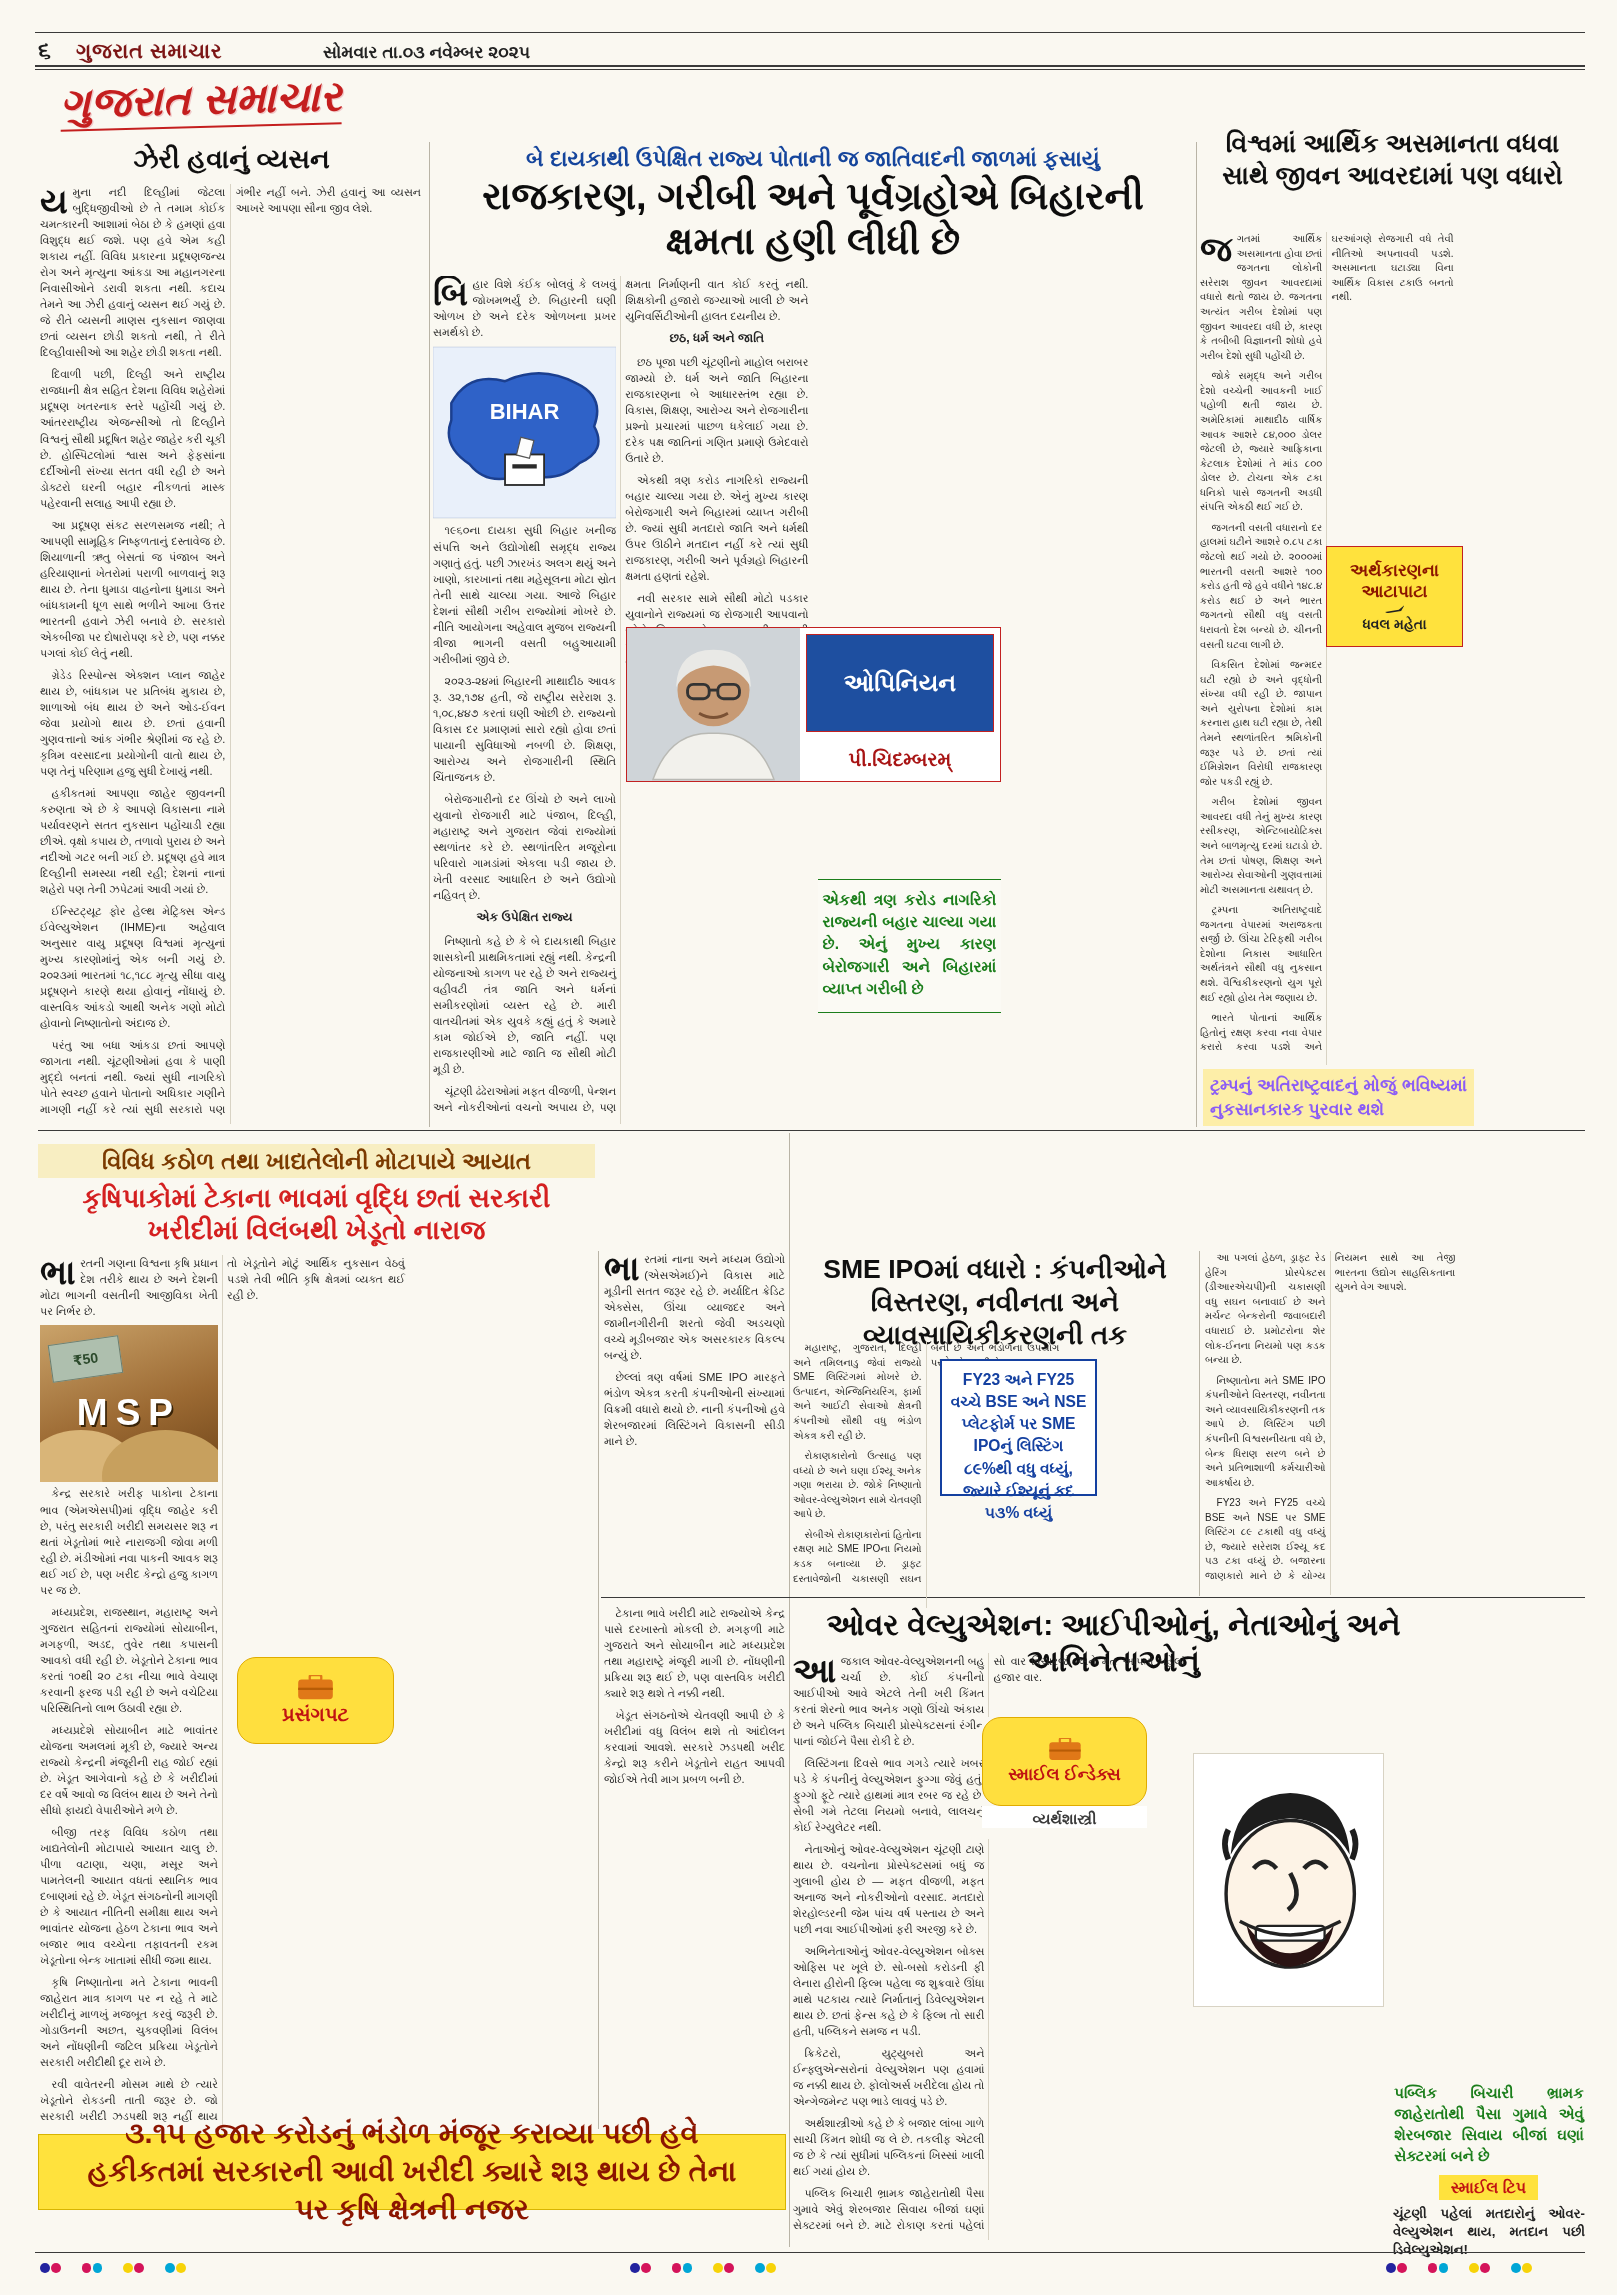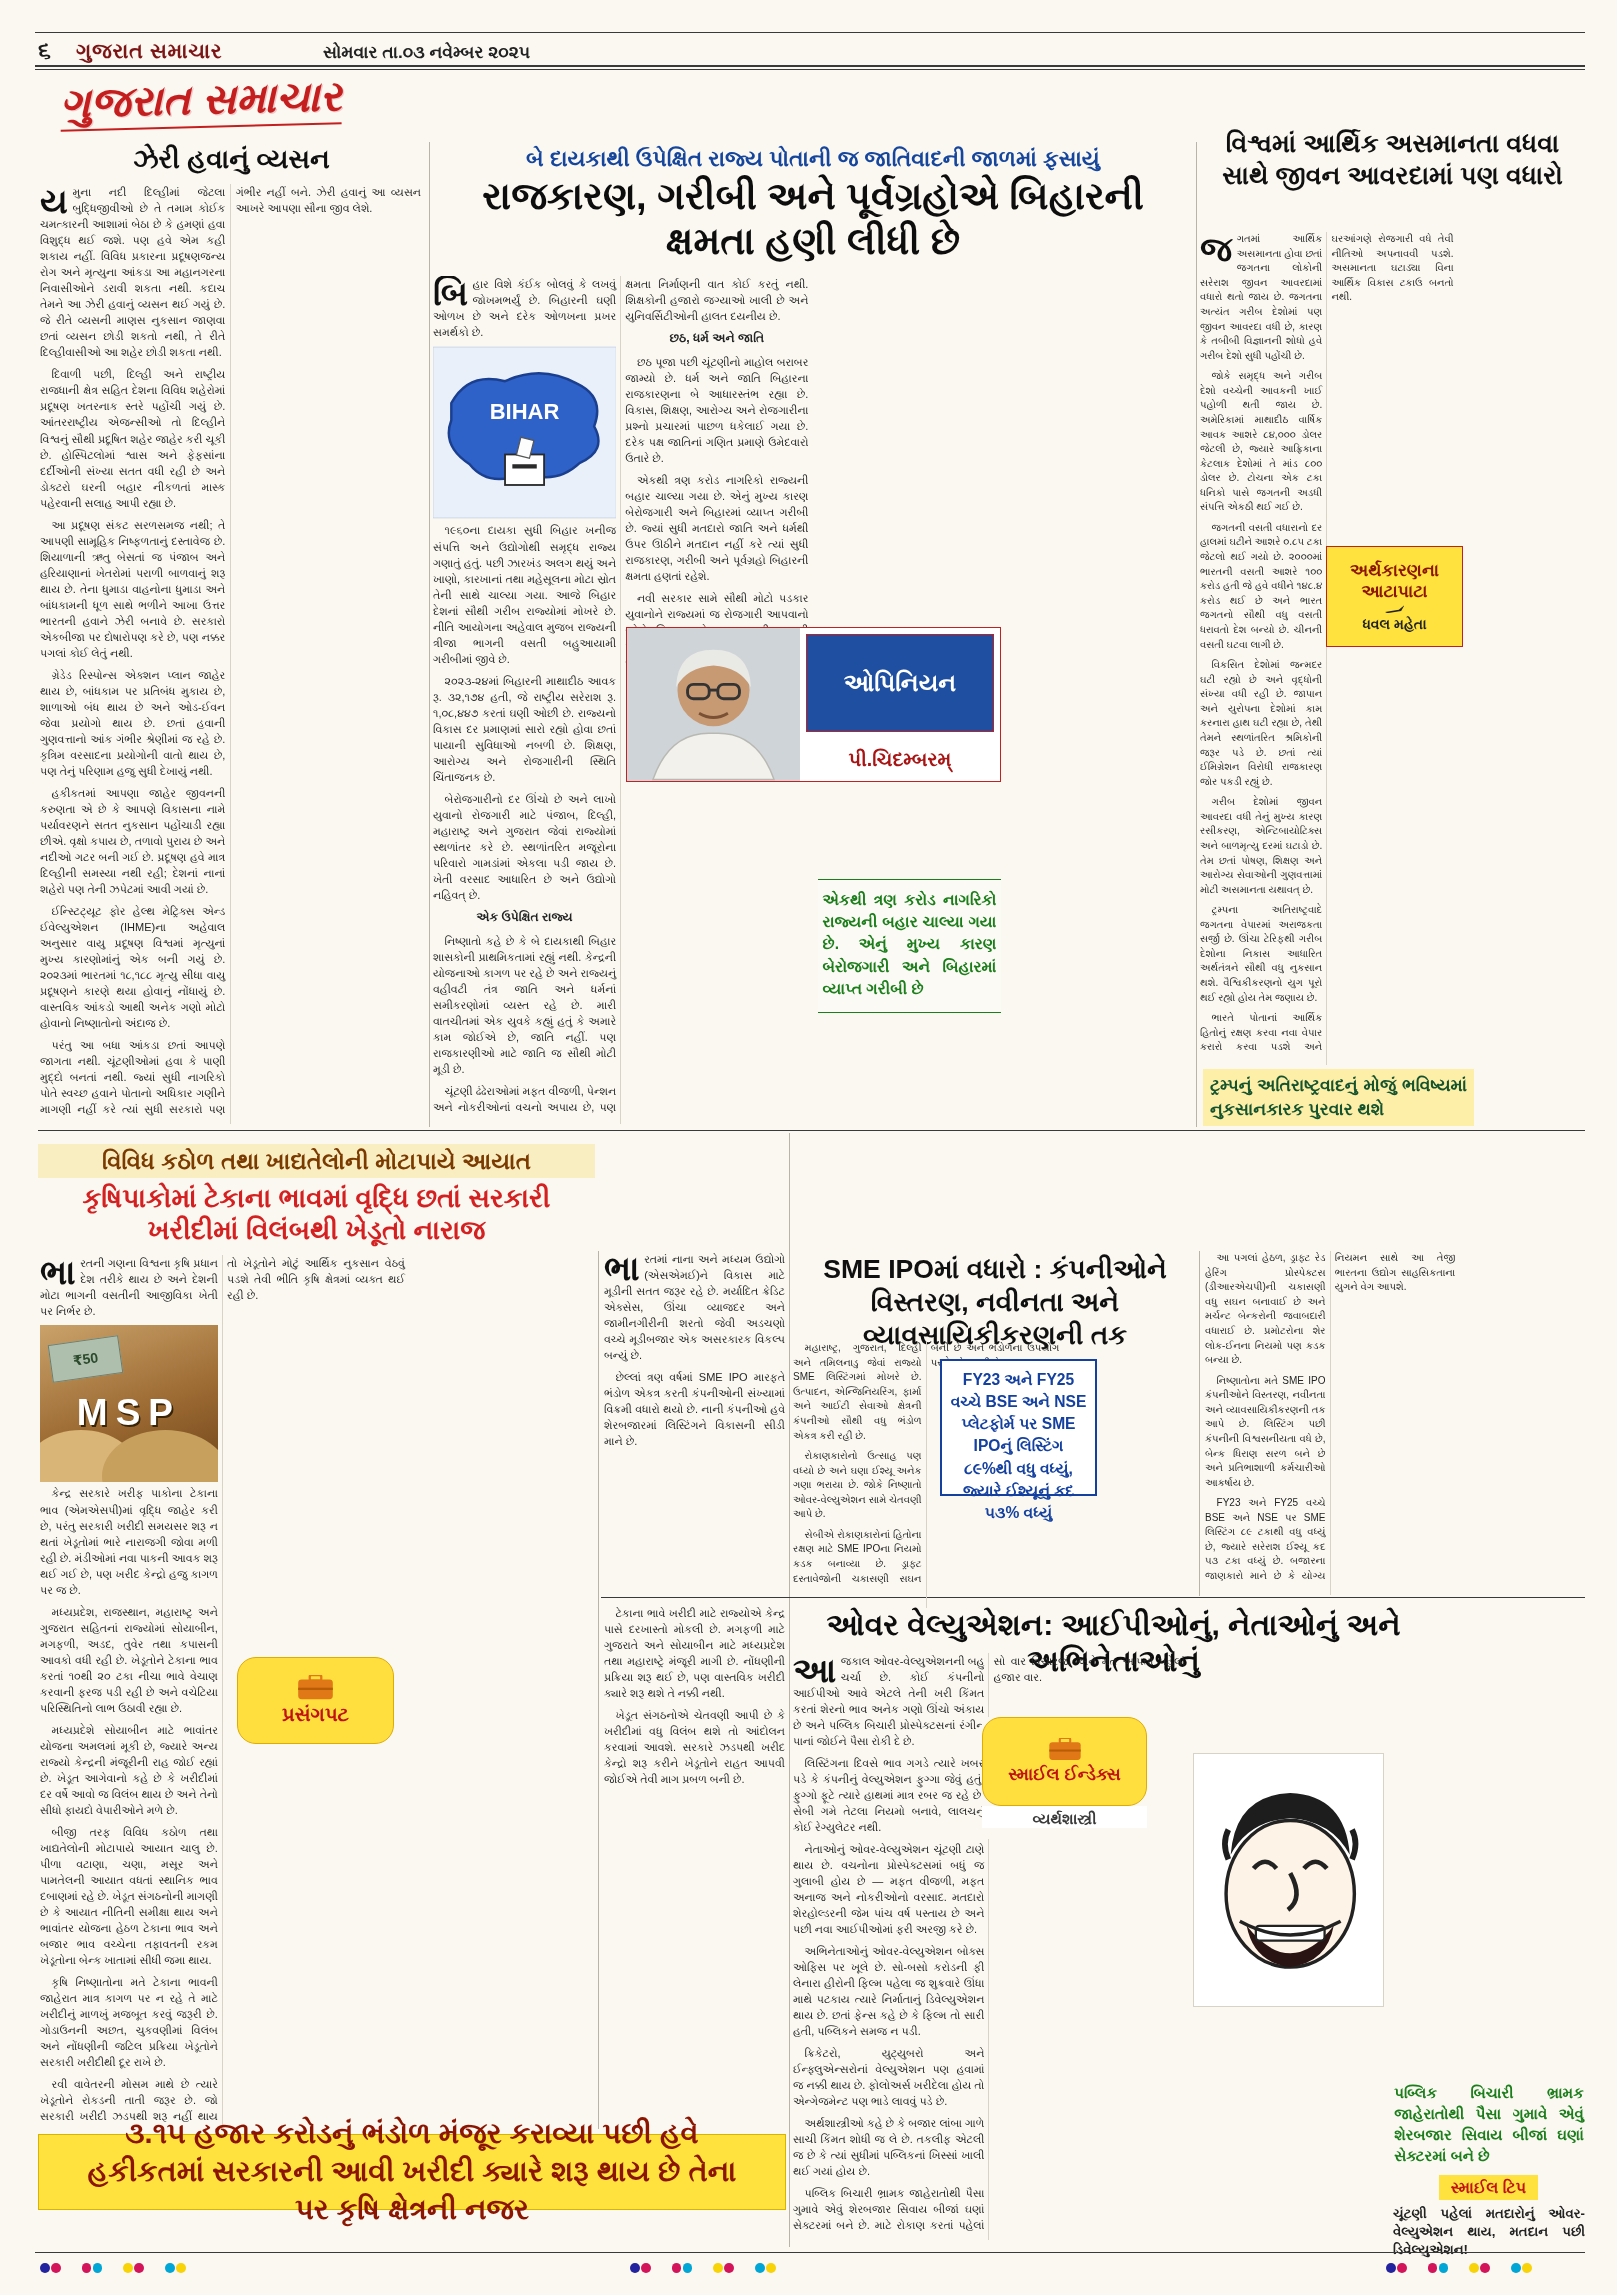--- a/index.html
+++ b/index.html
@@ -47,21 +47,21 @@
   .op-byline{height:43px;display:flex;align-items:center;justify-content:center;
              font-size:19.6px;font-weight:bold;color:#a81414;}
 
   .pull-quote{border-top:1.7px solid #1b7e1b;border-bottom:1.7px solid #1b7e1b;background:#fbfaf4;
               color:#1b7e1b;font-weight:bold;font-size:15.6px;line-height:1.42;padding:9.2px 4.6px;text-align:justify;}
 
   .econ-box{background:#ffe23d;border:1.2px solid #c22121;display:flex;flex-direction:column;
             align-items:center;justify-content:center;gap:2.3px;padding:4.6px;}
   .econ-box .t{color:#8b1500;font-size:17.3px;font-weight:bold;text-align:center;line-height:1.2;}
   .econ-box .b{color:#222;font-size:14px;font-weight:bold;}
-  .hl-quote{background:#fdeea8;color:#14532d;font-size:17.3px;font-weight:bold;line-height:1.35;
+  .hl-quote{background:#fdeea8;color:#8b5cf6;font-size:17.3px;font-weight:bold;line-height:1.35;
             display:flex;align-items:center;text-align:justify;padding:20px 7px;}
 
   .tag-box{background:#ffdf3e;border:1.2px solid #e0ac00;border-radius:19px;display:flex;flex-direction:column;
            align-items:center;justify-content:center;gap:3.5px;}
   .tag-box .lbl{color:#c01212;font-size:19.6px;font-weight:bold;}
   .tag-byline{background:#fff;text-align:center;font-size:15px;font-weight:bold;color:#3a3a3a;padding-top:3.5px;}
 
   .stat-box{background:#fff;border:2.3px solid #1440a0;color:#1440a0;font-weight:bold;font-size:15.6px;
             line-height:1.42;padding:8px 7px;text-align:center;}
   .agri-strip{background:#ffe23d;display:flex;align-items:center;justify-content:center;text-align:center;

